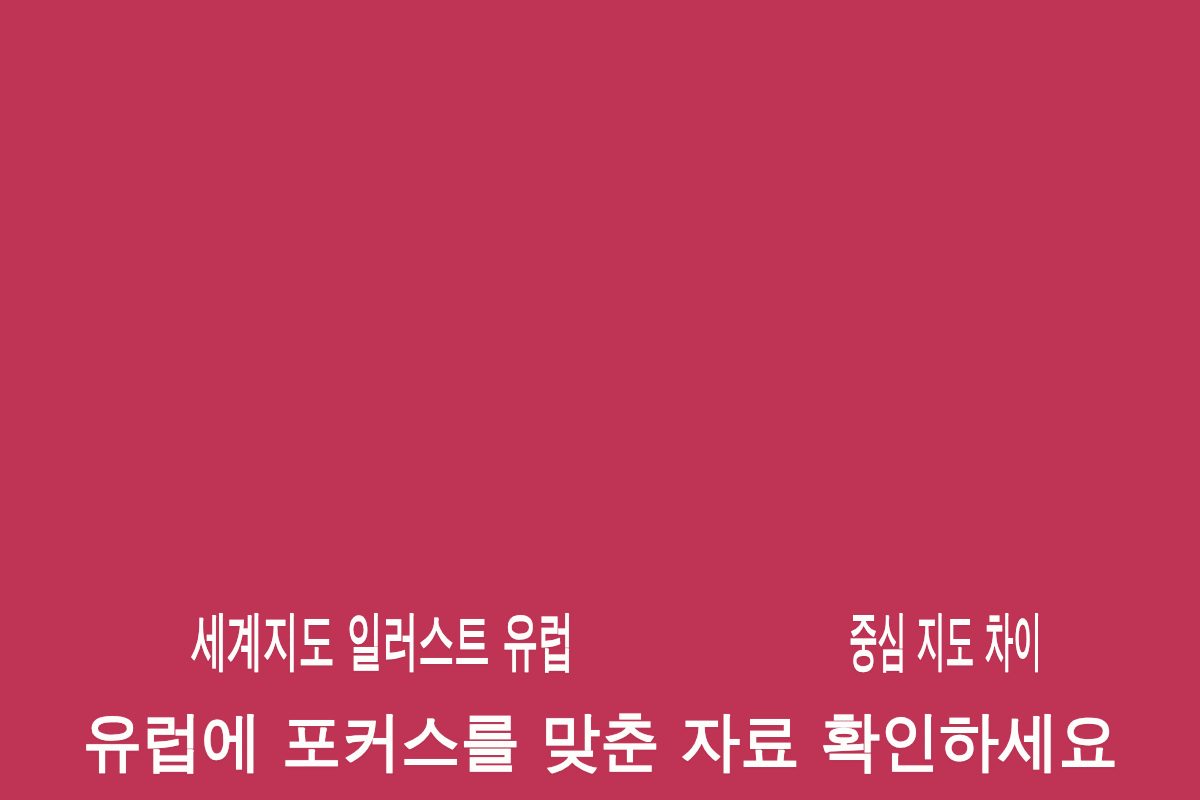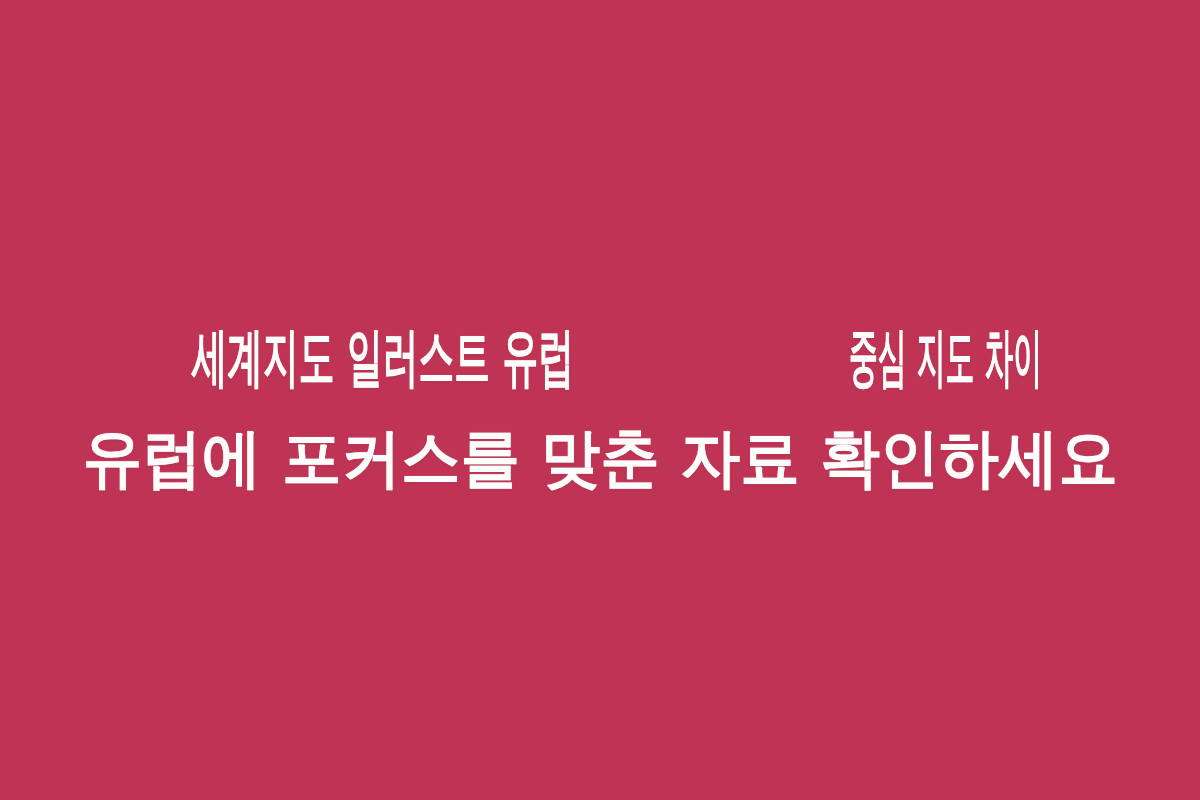--- a/index.html
+++ b/index.html
@@ -57,21 +57,21 @@
 
   
   .line-3 {
     transform: scaleX(1);
     transform-origin: center center;
   }
 </style>
 </head>
 <body>
 
-<div class="card" style="background: rgb(191, 51, 85);">
+<div class="card" style="background: rgb(191, 51, 85); align-items: flex-end;">
 
   <div class="headline" style="color: rgb(253, 253, 252);">
 
     <span class="line line-1" style="transform: scaleX(0.5576); display: inline-block; transform-origin: center center;">세계지도 일러스트 유럽</span>
 
     <span class="line line-2" style="transform: scaleX(0.45); display: inline-block; transform-origin: center center;">중심 지도 차이</span>
 
     <span class="line line-3" style="transform: scaleX(0.9288); display: inline-block; transform-origin: center center;">유럽에 포커스를 맞춘 자료 확인하세요</span>
 
   </div>

